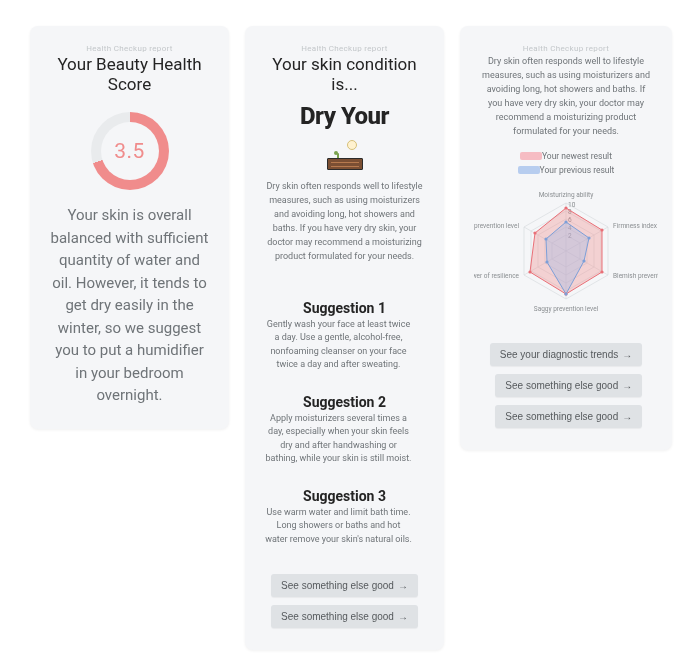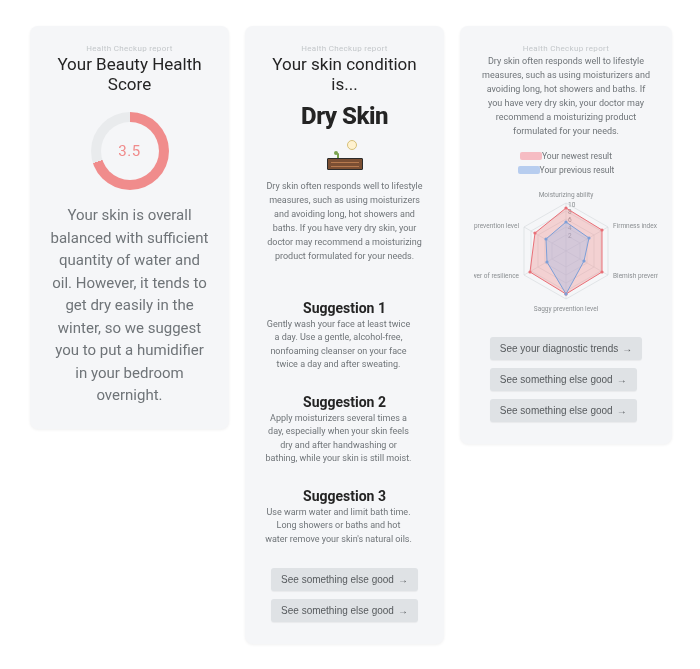--- a/index.html
+++ b/index.html
@@ -22,35 +22,35 @@
   .card{background:var(--card);border-radius:8px;box-shadow:var(--shadow);padding:18px 14px 22px 14px;text-align:center;flex:0 0 199px;display:flex;flex-direction:column;align-items:center;}
   .eyebrow{font-size:8px;letter-spacing:.04em;color:#c3c7ca;text-transform:none;margin-bottom:2px;}
   .card h2{font-size:17px;line-height:1.15;font-weight:400;margin:0 0 8px 0;}
   .card h1{font-size:24px;font-weight:800;margin:0 0 6px 0;letter-spacing:-.5px;}
   .desc{font-size:15px;line-height:1.5;color:var(--muted);padding:0 6px;}
   .desc2{font-size:9px;line-height:1.55;color:var(--muted);padding:0 6px;}
   
   .donut{width:78px;height:78px;border-radius:50%;margin:10px 0 14px 0;display:flex;align-items:center;justify-content:center;
     background:conic-gradient(var(--pink) 0 252deg, #e9ebed 252deg 360deg);}
   .donut::after{content:"";position:absolute;}
-  .donut-inner{width:58px;height:58px;border-radius:50%;background:var(--card);display:flex;align-items:center;justify-content:center;font-size:15px;color:var(--pink);letter-spacing:.5px;}
+  .donut-inner{width:58px;height:58px;border-radius:50%;background:var(--card);display:flex;align-items:center;justify-content:center;font-size:21px;color:var(--pink);letter-spacing:.5px;}
   
   .soil{width:36px;height:30px;position:relative;margin:4px 0 10px 0;}
   .soil .ground{position:absolute;bottom:0;left:0;right:0;height:12px;background:#7b4f33;border:1px solid #2b2b2b;border-radius:1px;}
   .soil .ground::before,.soil .ground::after{content:"";position:absolute;left:3px;right:3px;height:1px;background:#b77a4e;}
   .soil .ground::before{top:3px;} .soil .ground::after{top:7px;}
   .soil .sun{position:absolute;top:0;right:6px;width:10px;height:10px;border-radius:50%;background:#fff2cf;border:1px solid #d6c07a;}
   .soil .sprout{position:absolute;bottom:9px;left:10px;width:2px;height:8px;background:#7aa24f;border-radius:1px;}
   .soil .sprout::before{content:"";position:absolute;top:-2px;left:-3px;width:4px;height:4px;border-radius:50%;background:#7aa24f;}
   
   .sugg{margin-top:14px;}
   .sugg h4{font-size:14px;font-weight:700;margin:22px 0 2px 0;}
   .sugg p{font-size:9px;line-height:1.5;color:var(--muted);margin:0 12px 6px 0;padding:0 6px;}
   
-  .btns{margin-top:16px;display:flex;flex-direction:column;gap:8px;align-items:flex-start;}
+  .btns{margin-top:22px;display:flex;flex-direction:column;gap:8px;align-items:flex-end;}
   .pill{background:var(--btn);color:var(--btn-text);font-size:10px;border:none;border-radius:3px;padding:6px 10px;cursor:pointer;display:inline-flex;align-items:center;gap:4px;box-shadow:0 1px 1px rgba(0,0,0,.05);}
   .pill .arrow{font-size:10px;}
   
   .legend{margin:12px 0 6px 0;font-size:8.5px;color:var(--muted);display:flex;flex-direction:column;gap:4px;align-items:center;}
   .legrow{display:flex;align-items:center;}
   .swatch{width:22px;height:8px;border-radius:2px;display:inline-block;}
   .swatch.pink{background:var(--pink-legend);}
   .swatch.blue{background:var(--blue-legend);}
   
   .radar{width:184px;height:140px;}
@@ -66,21 +66,21 @@
     <h2>Your Beauty Health Score</h2>
     <div class="donut">
       <div class="donut-inner">3.5</div>
     </div>
     <div class="desc">Your skin is overall balanced with sufficient quantity of water and oil. However, it tends to get dry easily in the winter, so we suggest you to put a humidifier in your bedroom overnight.</div>
   </div>
 
   <div class="card">
     <div class="eyebrow">Health Checkup report</div>
     <h2>Your skin condition is...</h2>
-    <h1>Dry Skin</h1>
+    <h1>Dry Your</h1>
     <div class="soil">
       <span class="sun"></span>
         <span class="sprout"></span>
         <span class="ground"></span>
     </div>
     <div class="desc2">Dry skin often responds well to lifestyle measures, such as using moisturizers and avoiding long, hot showers and baths. If you have very dry skin, your doctor may recommend a moisturizing product formulated for your needs.</div>
 
     <div class="sugg">
       <h4>Suggestion 1</h4>
       <p>Gently wash your face at least twice a day. Use a gentle, alcohol-free, nonfoaming cleanser on your face twice a day and after sweating.</p>

